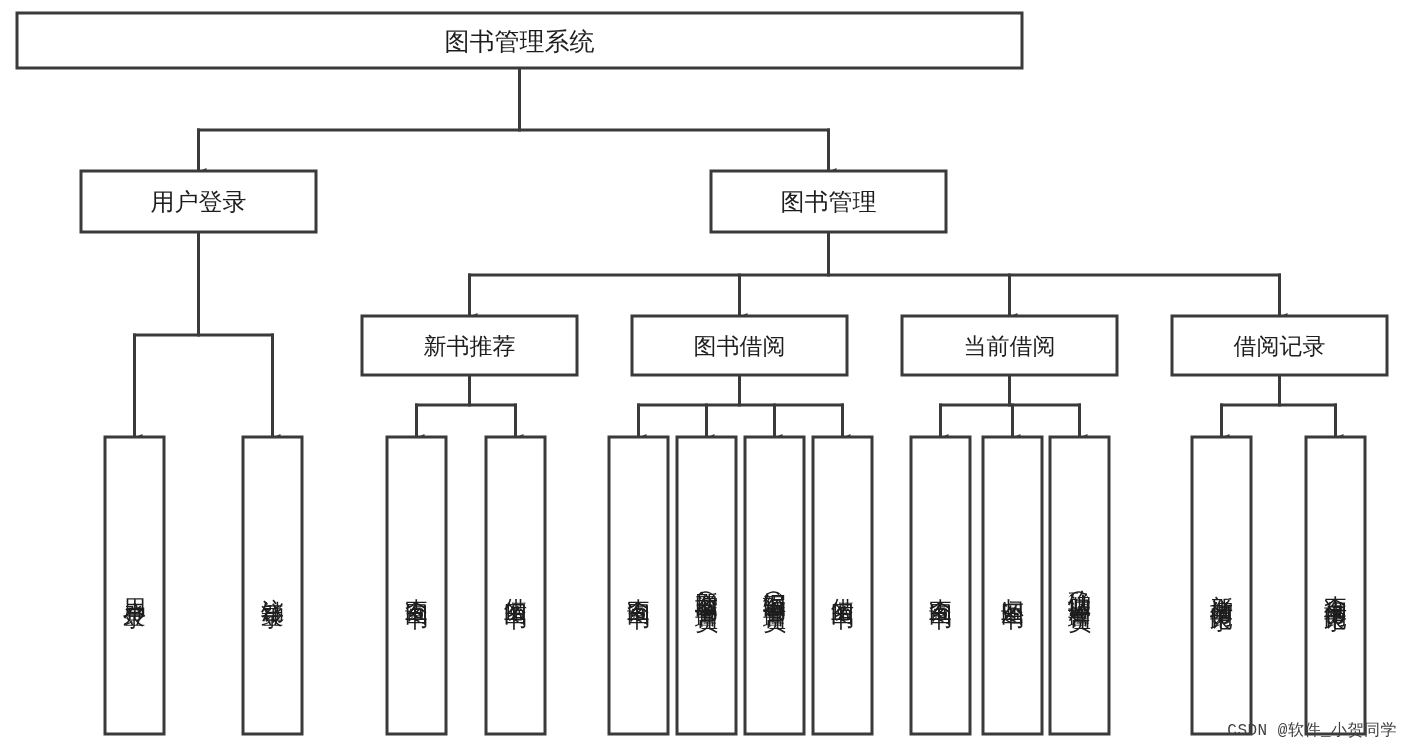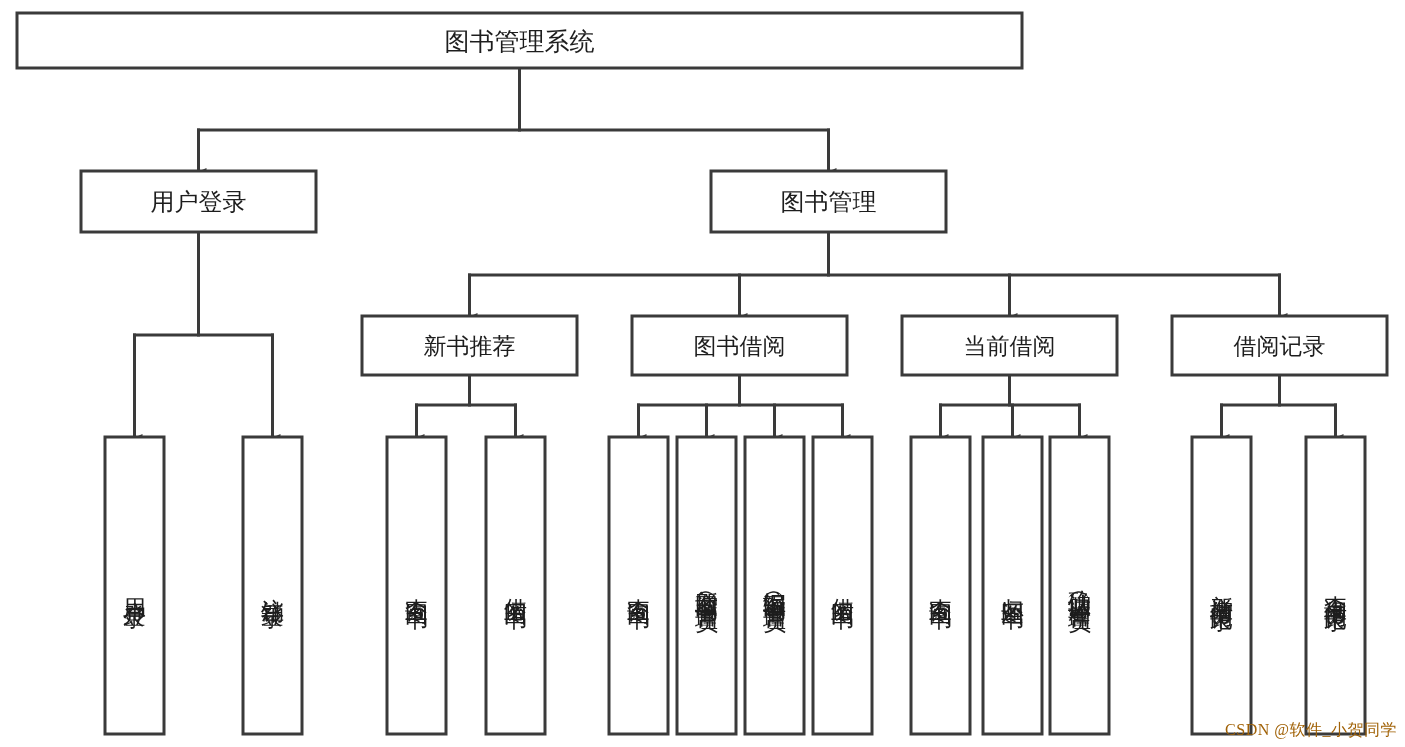--- a/index.html
+++ b/index.html
@@ -15,22 +15,22 @@
   .lvl1-label{font-size:25px;}
   .lvl2-label{font-size:24px;}
   .lvl3-label{font-size:23px;}
   .leaf-label-wrap{position:absolute;display:flex;align-items:center;
                    justify-content:center;pointer-events:none;}
   .leaf-label{writing-mode:vertical-rl;text-orientation:upright;
               font-family:"Liberation Sans","DejaVu Sans",sans-serif;
               font-size:23px;color:#1d1d1d;letter-spacing:3px;
               line-height:1;white-space:nowrap;}
   .watermark{position:absolute;right:8px;bottom:6px;font-size:16px;
-             color:#a16207;letter-spacing:.5px;
-             font-family:Liberation Serif, serif;
+             color:#404040;letter-spacing:.5px;
+             font-family:Liberation Mono, monospace;
              pointer-events:none;}
 </style>
 </head>
 <body>
 
 <div id="diagram-root">
 
   <svg id="tree" viewBox="0 0 1405 747">
     <defs>
       <marker id="ah" markerWidth="14" markerHeight="16" refX="1" refY="8" orient="auto" markerUnits="userSpaceOnUse">

